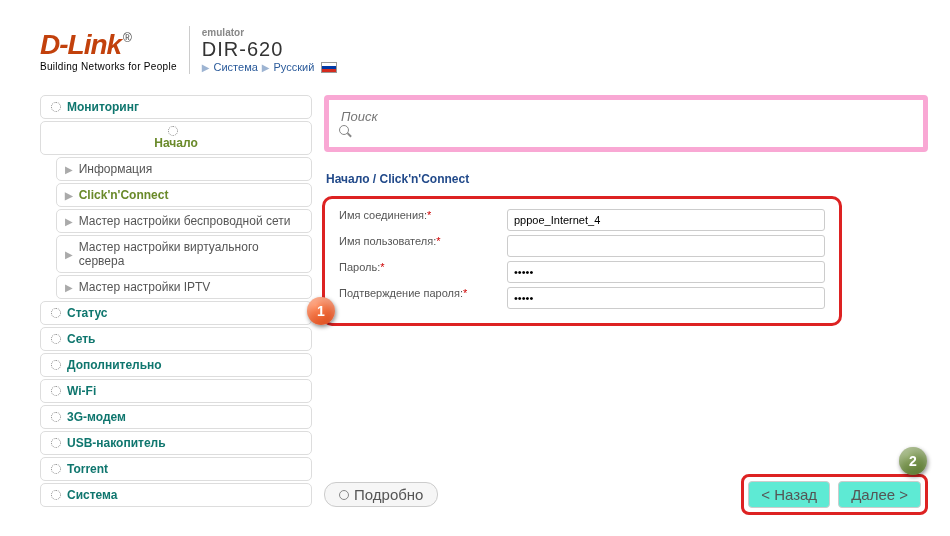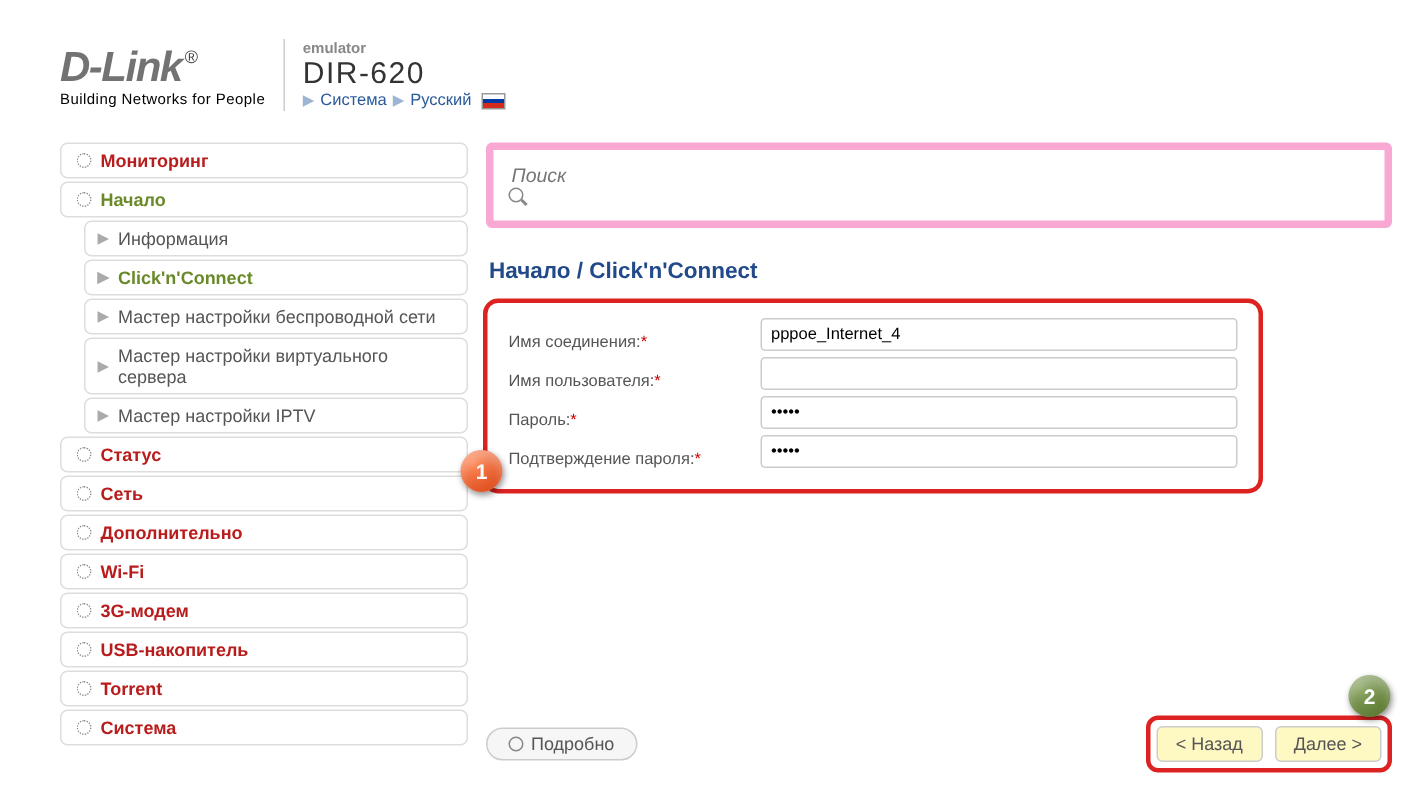--- a/index.html
+++ b/index.html
@@ -1,59 +1,59 @@
 <!DOCTYPE html>
 <html><head>
 <meta charset="utf-8">
 <style>
   * { box-sizing: border-box; }
   body { margin: 0; padding: 0; font-family: Tahoma, Arial, sans-serif; font-size: 12px; background: #fff; color: #444; }
   .wrapper { width: 950px; height: 536px; position: relative; padding: 20px 22px 0 40px; }
   .header { display: flex; align-items: center; height: 60px; }
   .logo { display: flex; flex-direction: column; }
   .logo-top { display:flex; align-items:flex-start;}
-  .logo-text { font-size: 28px; font-weight: 900; letter-spacing: -1px; font-style: italic; color:#737373;}
+  .logo-text { font-size: 28px; font-weight: 900; letter-spacing: -1px; font-style: italic; color:#c2410c;}
   .logo-reg { font-size: 12px; position:relative; top:2px; left:2px;}
   .logo-sub { font-size: 10px; color: #000; letter-spacing:0.3px;}
   .hdr-div { width:1px; background:#ccc; height:48px; margin: 0 12px;}
   .hdr-info { display:flex; flex-direction:column; }
   .emul { font-size:10px; color:#888;font-weight:bold;}
   .model { font-size:20px; font-weight:400; color:#333; letter-spacing:1px;}
   .hdr-links { display:flex; align-items:center; gap:4px; font-size:11px; color:#2a5a9a;}
   .hdr-arrow { color:#9db4d2; font-size:10px;}
   .flag { display:inline-block; width:16px; height:11px; background: linear-gradient(to bottom, #fff 33%, #0039a6 33%, #0039a6 66%, #d52b1e 66%); border:1px solid #999; margin-left:3px;}
   .body-area { display:flex; margin-top: 15px; gap: 12px; }
   .sidebar { width: 272px; flex-shrink:0;}
   .nav-item, .nav-sub-item { border:1px solid #ddd; border-radius:5px; padding: 4px 8px; margin-bottom:2px; display:flex; align-items:center; cursor:pointer; background:#fff;}
-  .nav-item { font-weight:bold; color:#b91c1c; padding:4px 10px;}
+  .nav-item { font-weight:bold; color:#0f766e; padding:4px 10px;}
   .nav-sub-item { margin-left: 16px; color:#555; font-weight:normal;}
   .nav-sub-item.active { color:#6a8a2a; font-weight:bold;}
-  .nav-item.expanded { color:#6a8a2a;}
+  .nav-item.expanded { color:#6a8a2a;flex-direction:column;}
   .bullet-gear { width:10px; height:10px; border: 1.5px dotted #888; border-radius:50%; margin-right:6px; flex-shrink:0;}
   .bullet-arrow { color:#aaa; font-size:10px; margin-right:6px;}
   .main { flex:1; }
   .search-box { border:5px solid #f9a8d4; border-radius:4px; padding: 8px 10px; display:flex; align-items:flex-start; color:#aaa; font-style:italic; position:relative;flex-direction:column;}
   .search-box input { border:none; outline:none; flex:1; font-size:13px; font-style:italic; color:#888; background:transparent;}
   .search-icon { width:14px; height:14px; position:relative;}
   .search-icon::before { content:''; width:8px; height:8px; border:1.5px solid #888; border-radius:50%; position:absolute; top:0; left:0;}
   .search-icon::after { content:''; width:5px; height:1.5px; background:#888; position:absolute; top:9px; left:8px; transform:rotate(45deg);}
-  .breadcrumb { color:#224a8a; font-weight:bold; font-size:15px; margin: 20px 0 10px 2px;}
+  .breadcrumb { color:#224a8a; font-weight:bold; font-size:12px; margin: 20px 0 10px 2px;}
   .form-box { border: 3px solid #d22; border-radius: 10px; padding: 10px 14px; position:relative; width:520px; margin-left:-2px;}
-  .form-row { display:flex; align-items:flex-end; margin-bottom:4px; font-size:11px;}
+  .form-row { display:flex; align-items:flex-start; margin-bottom:4px; font-size:11px;}
   .form-label { width: 168px; color:#555;}
   .req { color:#c00;}
   .form-input { flex:1; border:1px solid #ccc; border-radius:3px; padding:3px 6px; font-size:11px; height:22px; background:#fff;}
   .callout { position:absolute; width:28px; height:28px; border-radius:50%; box-shadow: 1px 2px 4px rgba(0,0,0,0.45), inset 0 5px 8px rgba(255,255,255,0.4); color:#fff; font-weight:bold; font-size:14px; display:flex; align-items:center; justify-content:center;}
   .callout.c1 { background: radial-gradient(circle at 30% 30%, #ff8a5a, #d43b0a); left:-18px; top:98px;}
   .callout.c2 { background: radial-gradient(circle at 30% 30%, #8fa868, #4a6a1e); right:-2px; top:-30px;}
   .bottom-bar { margin-top: 148px; display:flex; align-items:center;}
-  .btn { border:1px solid #ccc; border-radius: 11px; padding: 3px 14px; font-size:12px; color:#555; background:#f6f6f6; cursor:pointer; display:inline-flex; align-items:center;}
+  .btn { border:1px solid #ccc; border-radius: 11px; padding: 3px 14px; font-size:15px; color:#555; background:#f6f6f6; cursor:pointer; display:inline-flex; align-items:center;}
   .btn.oval { border-radius: 12px;}
   .right-btns { margin-left:auto; display:flex; gap:8px; position:relative; border:3px solid #d22; border-radius:8px; padding:4px;}
-  .right-btns .btn { border-radius:4px; background:#fef9c3; padding:4px 12px;}
+  .right-btns .btn { border-radius:4px; background:#5eead4; padding:4px 12px;}
   .o-dot { width:10px; height:10px; border:1.5px solid #888; border-radius:50%; margin-right:5px;}
 </style>
 </head>
 <body>
 
 <div class="wrapper">
   <div class="header">
     <div class="logo">
       <div class="logo-top">
         <span class="logo-text">D-Link</span>

